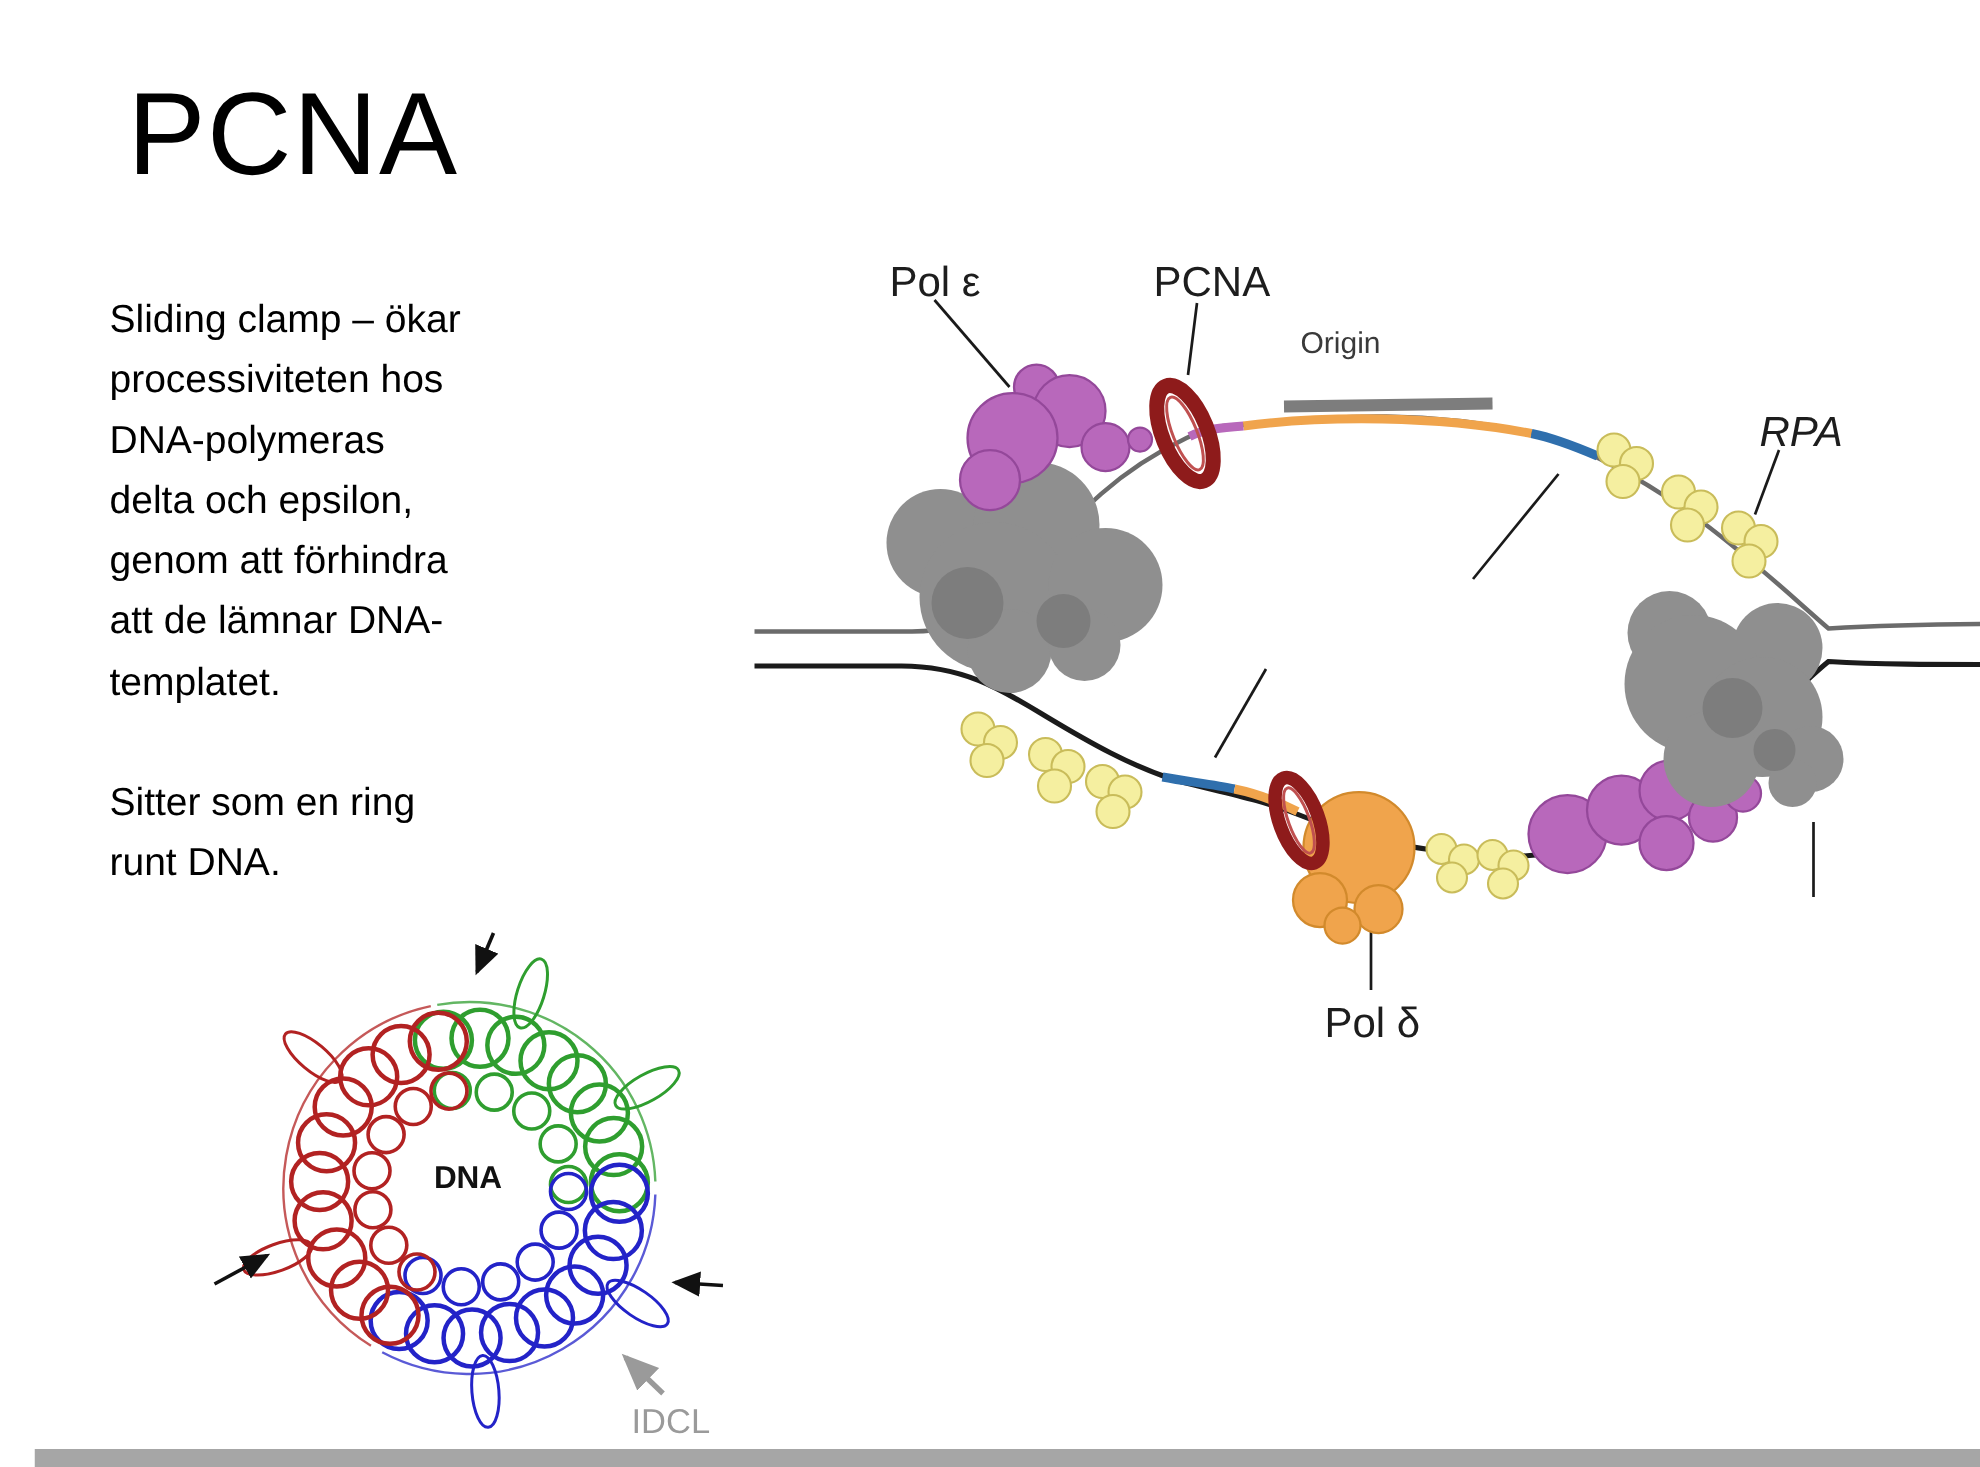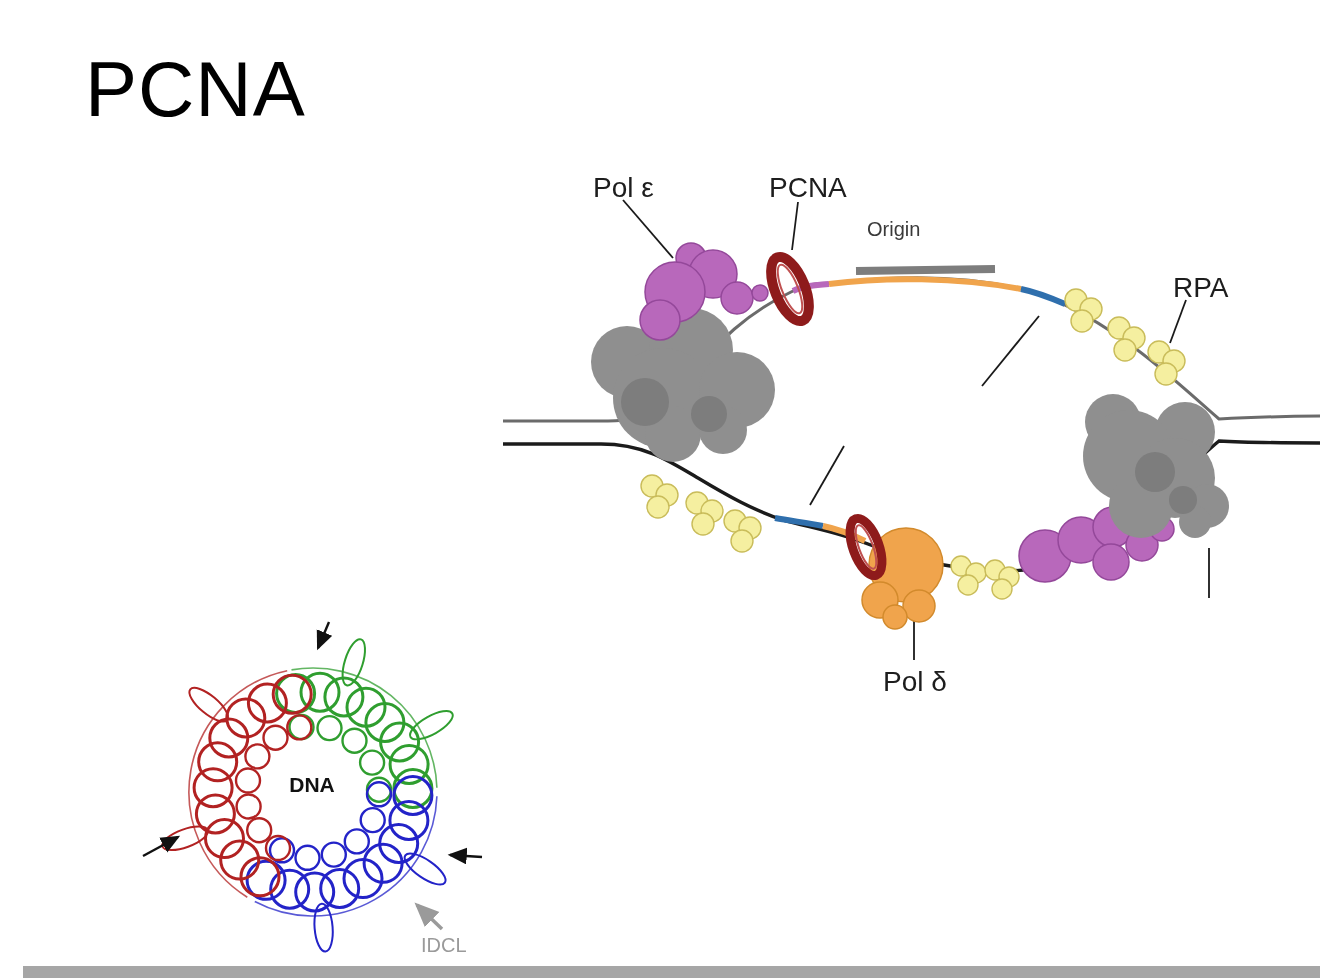--- a/index.html
+++ b/index.html
@@ -12,39 +12,50 @@
   .slide{ position:relative; width:1320px; height:978px; background:#fff; overflow:hidden;margin-left:23px; }
   .title{ position:absolute; left:62px; top:44px; font-size:78px; font-weight:400; color:#000; letter-spacing:1px; }
   .body-text{ position:absolute; left:50px; top:192px; width:330px; color:#000; font-size:26px; line-height:1.55; }
   .body-text p{ white-space:pre-line; margin:0 0 40px 0; }
   .diagram{ position:absolute; left:460px; top:150px; width:860px; height:570px; }
   .diagram svg{ position:absolute; left:0; top:0; }
   .dlabel{ position:absolute; font-size:28px; color:#1d1d1d; white-space:pre-line; line-height:1.3; }
   .lbl-pol-epsilon{ left:110px; top:20px; }
   .lbl-pcna{ left:286px; top:20px; }
   .lbl-origin{ left:384px; top:66px; font-size:20px; color:#3a3a3a; }
-  .lbl-rpa{ left:690px; top:120px; }
+  .lbl-rpa{ left:690px; top:120px;font-style:italic; }
   .lbl-lagging{ left:350px; top:230px; }
   .lbl-cmg{ left:692px; top:450px; }
   .lbl-pol-delta{ left:400px; top:514px;text-align:right; }
   .ringfig{ position:absolute; left:108px; top:616px; width:364px; height:354px; }
-  .idcl{ position:absolute; left:290px; top:318px; color:#9a9a9a; font-size:20px; }
+  .idcl{ position:absolute; left:290px; top:318px; color:#9a9a9a; font-size:23px; }
   .bottom-bar{ position:absolute; left:0; bottom:0; width:100%; height:12px; background:#a6a6a6; }
   svg text{ font-family:"Liberation Sans", sans-serif; }
   .st-orange{stroke:var(--c-orange);} .st-blue{stroke:var(--c-blue);} .st-purple{stroke:var(--c-purple);}
   .st-ring{stroke:var(--c-ring);} .st-origin{stroke:var(--c-origin);}
   .fl-purple{fill:var(--c-purple);} .fl-gray{fill:var(--c-grayblob);} .fl-yellow{fill:var(--c-yellow);} .fl-orange{fill:var(--c-orange);}
 </style>
 </head>
 <body>
 
 <div class="slide">
 
   <h1 class="title">PCNA</h1>
 
+  <div class="body-text">
+    <p>Sliding clamp – ökar
+processiviteten hos
+DNA-polymeras
+delta och epsilon,
+genom att förhindra
+att de lämnar DNA-
+templatet.</p>
+    <p>Sitter som en ring
+runt DNA.</p>
+  </div>
 
   <div class="diagram">
     <svg viewBox="460 150 860 570" width="860" height="570">
 
       <path d="M480,421 H585 C630,421 648,402 670,374 C695,342 722,314 768,292 C790,281 800,284 815,283 C870,276 930,274 995,288 C1030,296 1070,318 1105,343 C1140,368 1174,400 1196,419 C1230,417 1260,416 1318,416" fill="none" stroke="#6b6b6b" stroke-width="3"></path>
       <path d="M480,444 H578 C620,444 645,460 675,478 C705,496 730,510 760,520 C790,528 815,532 845,544 C870,554 890,560 915,564 C950,570 985,574 1015,568 C1050,560 1085,540 1115,515 C1145,490 1175,458 1196,441 C1230,443 1260,443 1318,443" fill="none" stroke="#1b1b1b" stroke-width="3.4"></path>
 
       <line class="st-origin" x1="833" y1="271" x2="972" y2="269" stroke-width="8"></line>
 
       <path class="st-purple" d="M770,291 C780,286 792,285 806,284" fill="none" stroke-width="6"></path>

